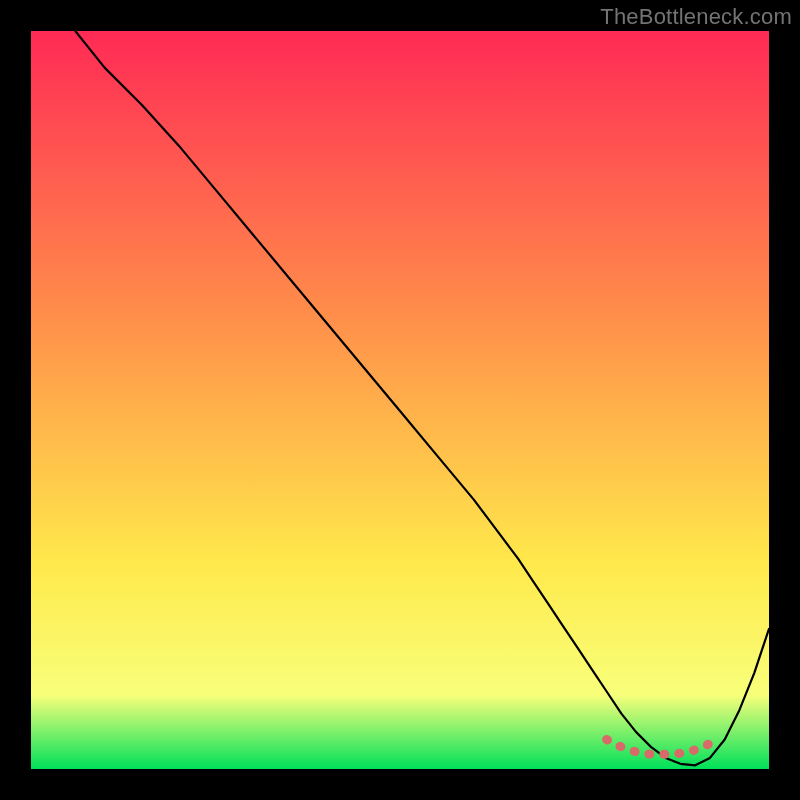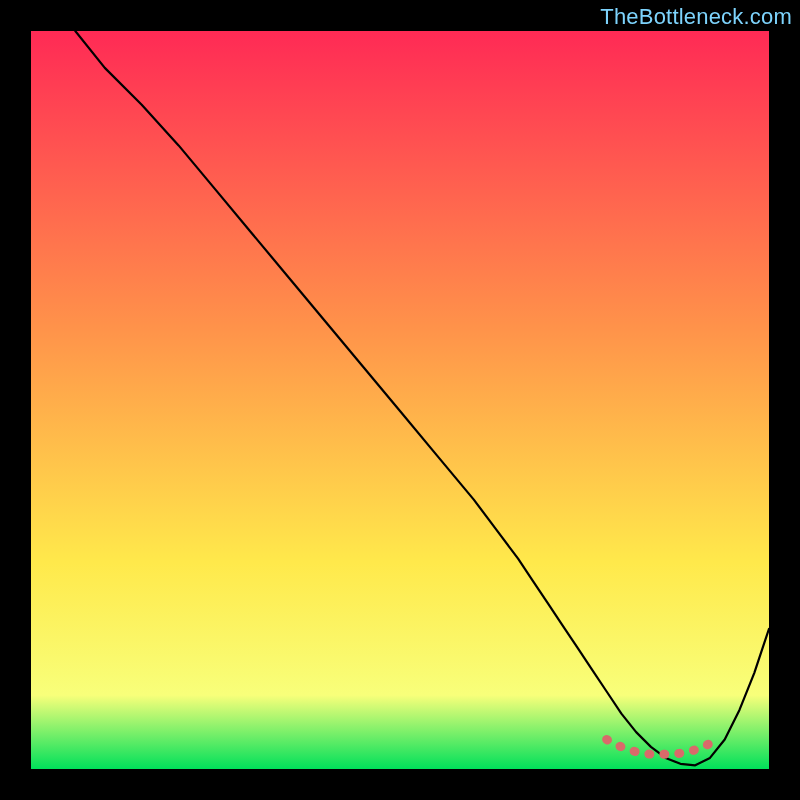--- a/index.html
+++ b/index.html
@@ -16,21 +16,21 @@
     left: 0;
     top: 0;
     width: 800px;
     height: 800px;
     background: #000;
   }
   .watermark {
     position: absolute;
     top: 4px;
     right: 8px;
-    color: #7dd3fc;
+    color: #737373;
     font-size: 22px;
     font-weight: 500;
     letter-spacing: 0.2px;
     user-select: none;
   }
   .plot {
     position: absolute;
     left: 31px;
     top: 31px;
     width: 738px;

